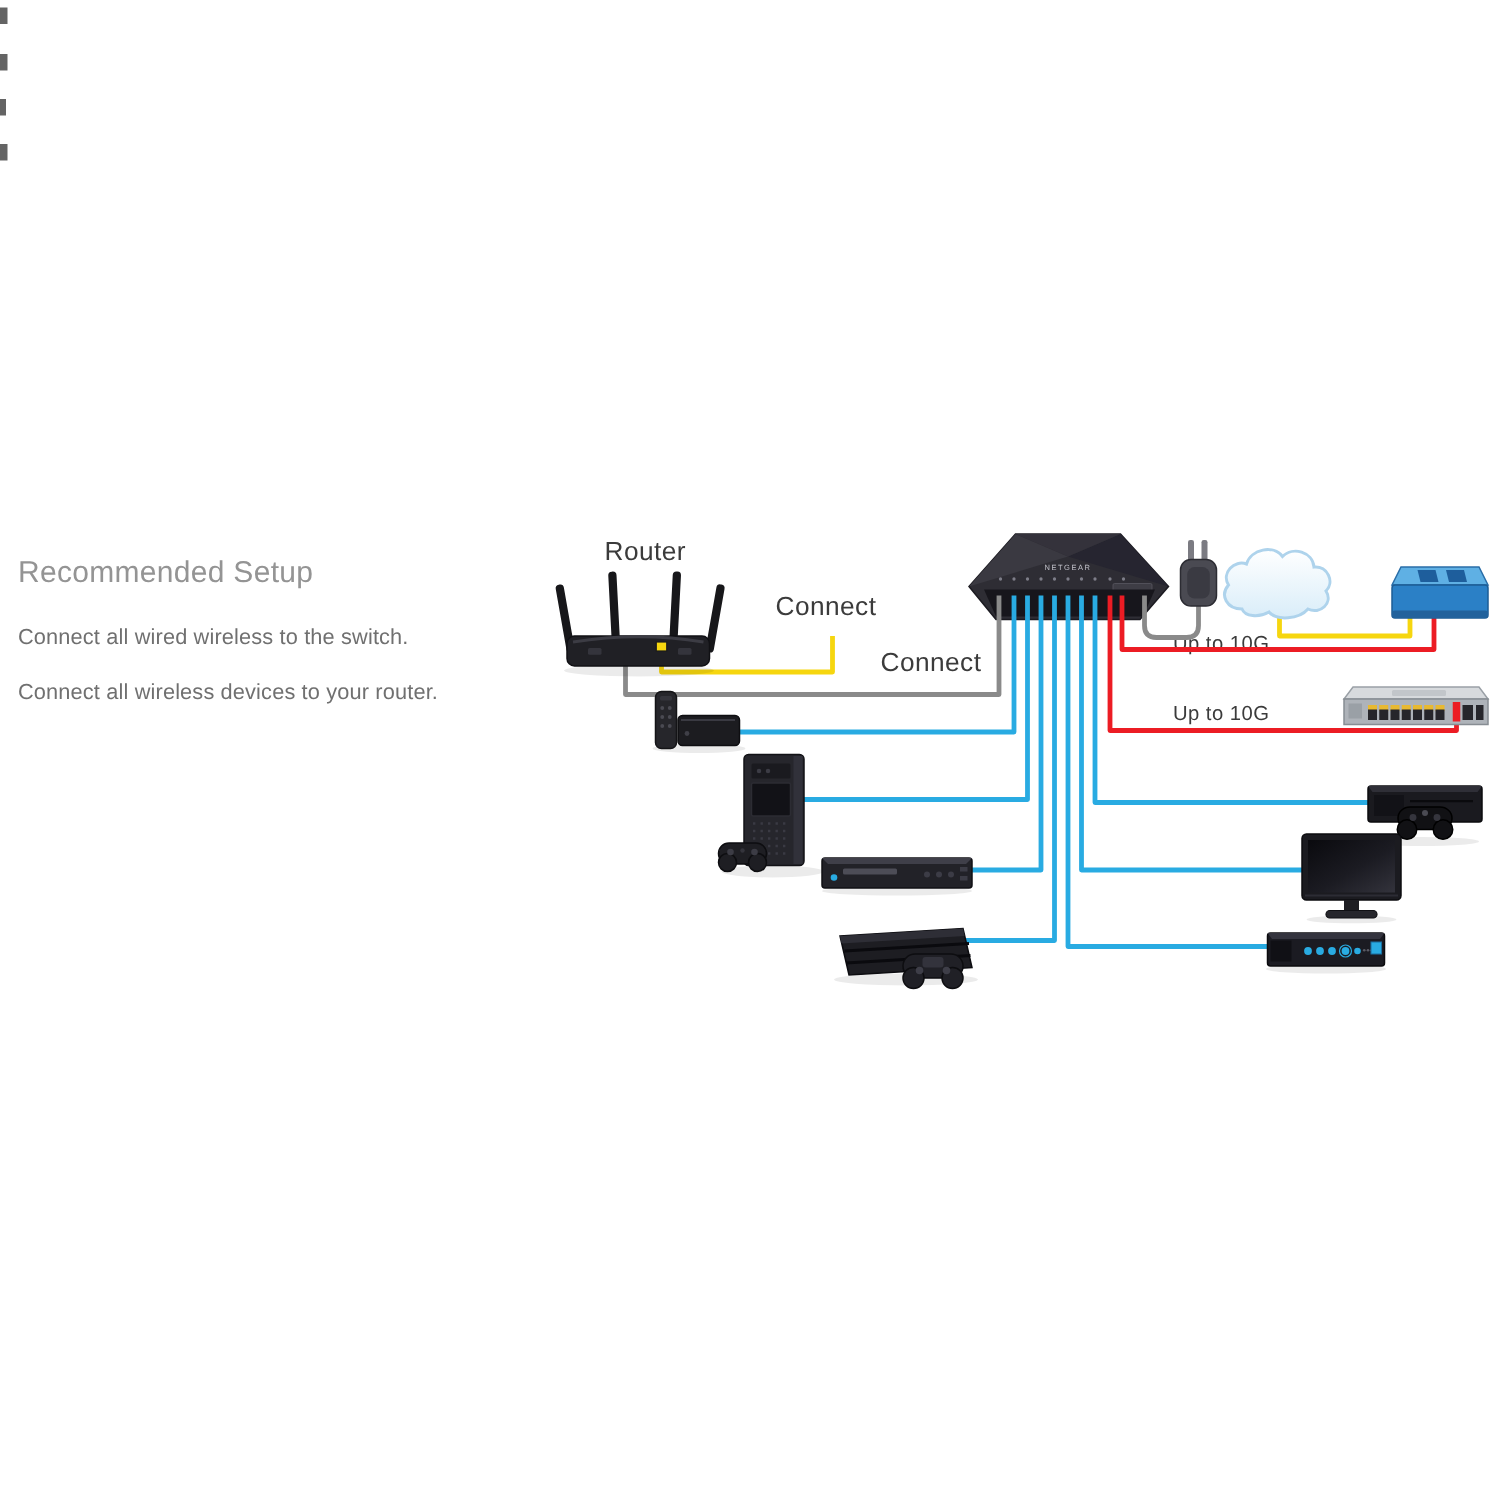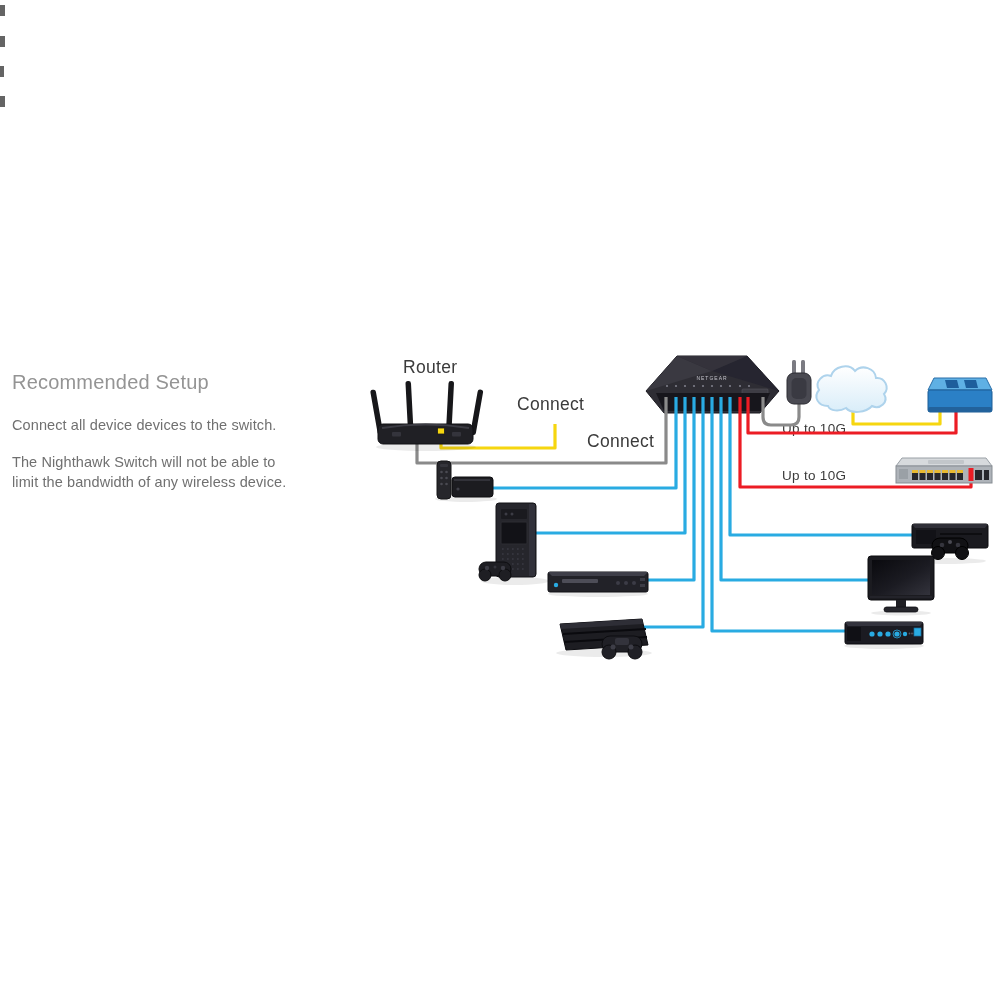--- a/index.html
+++ b/index.html
@@ -37,23 +37,22 @@
   .shadow{fill:#000;opacity:.08;}
   .brandtxt{font-family:"Liberation Sans",sans-serif;font-size:5px;fill:#c2c2ca;letter-spacing:1px;}
 </style>
 </head>
 <body>
 
 <div id="stage" style="background: rgb(255, 255, 255);">
 
   <div id="info">
     <h1>Recommended Setup</h1>
-    <p>Connect all device devices to the switch.</p>
-    <p>The Nighthawk Switch will not be able to
-limit the bandwidth of any wireless device.</p>
+    <p>Connect all wired wireless to the switch.</p>
+    <p>Connect all wireless devices to your router.</p>
   </div>
 
   <div class="lbl lbl-big" id="lbl-router">Router</div>
   <div class="lbl lbl-big" id="lbl-internet">Connect</div>
   <div class="lbl lbl-big" id="lbl-uplink">Connect</div>
   <div class="lbl lbl-small" id="lbl-10g-a">Up to 10G</div>
   <div class="lbl lbl-small" id="lbl-10g-b">Up to 10G</div>
 
   <svg width="1000" height="1000" viewBox="0 0 1000 1000">
     <defs>

